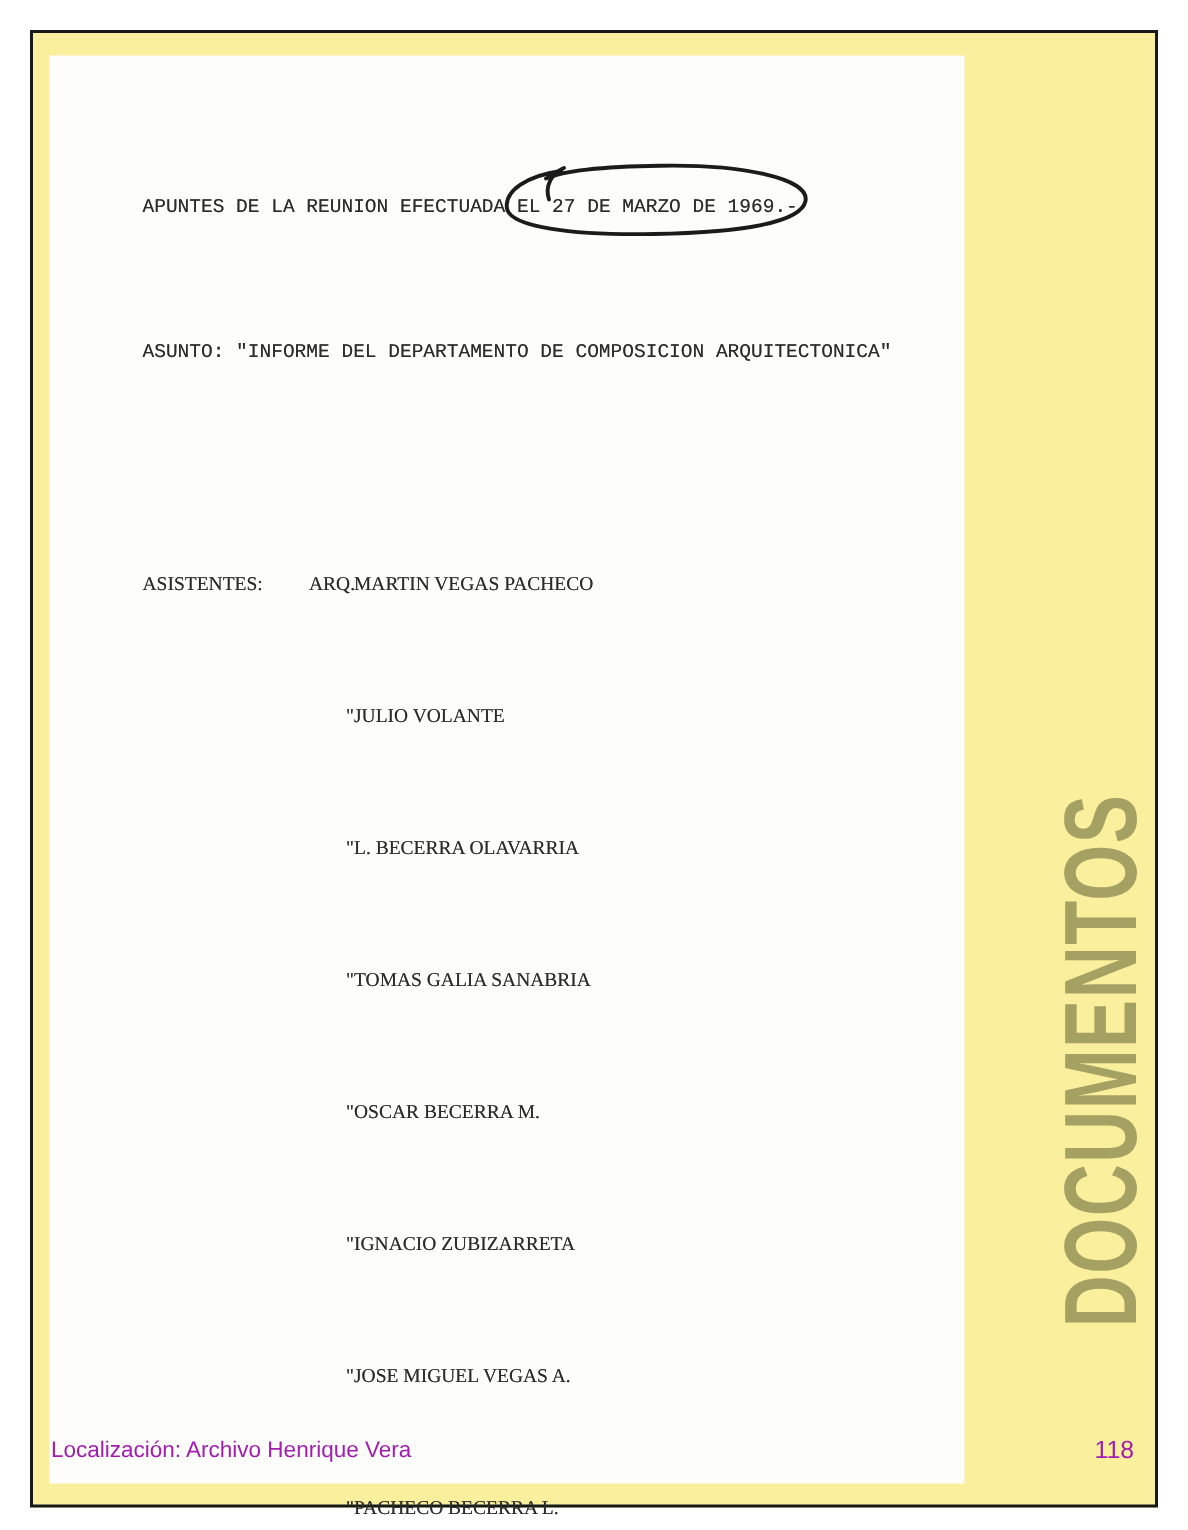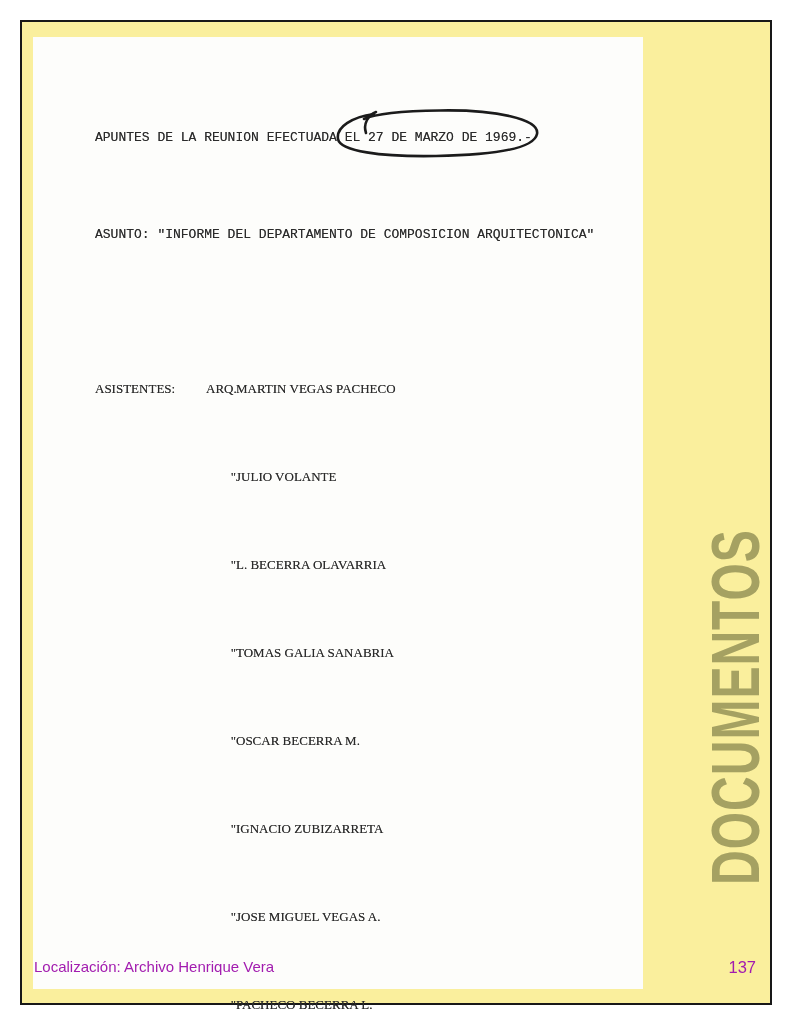--- a/index.html
+++ b/index.html
@@ -99,17 +99,17 @@
 
         
 
       </div>
     </div>
 
     <div class="side-label">DOCUMENTOS</div>
 
     <div class="footer">
       <span class="footer-loc">Localización: Archivo Henrique Vera</span>
-      <span class="footer-num">137</span>
+      <span class="footer-num">118</span>
     </div>
 
   </div>
 </div>
 
 </body></html>

